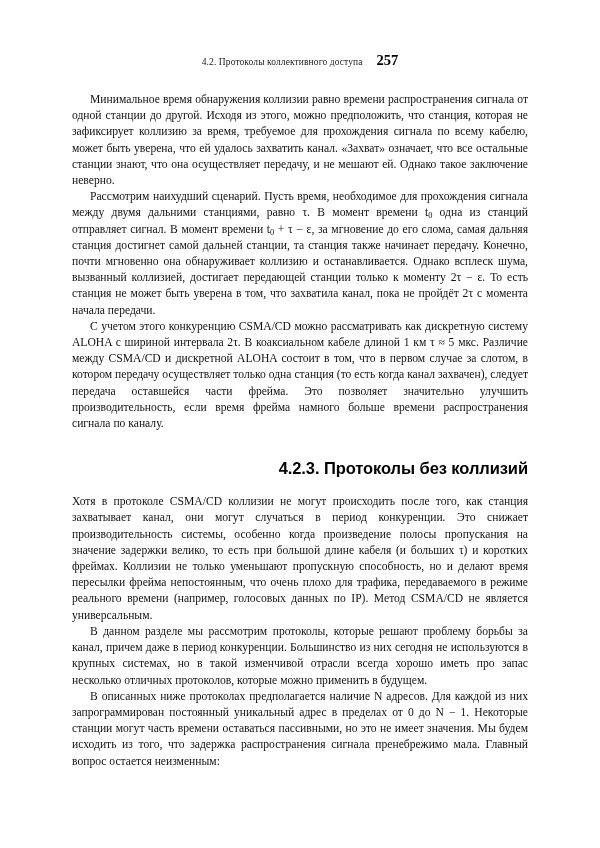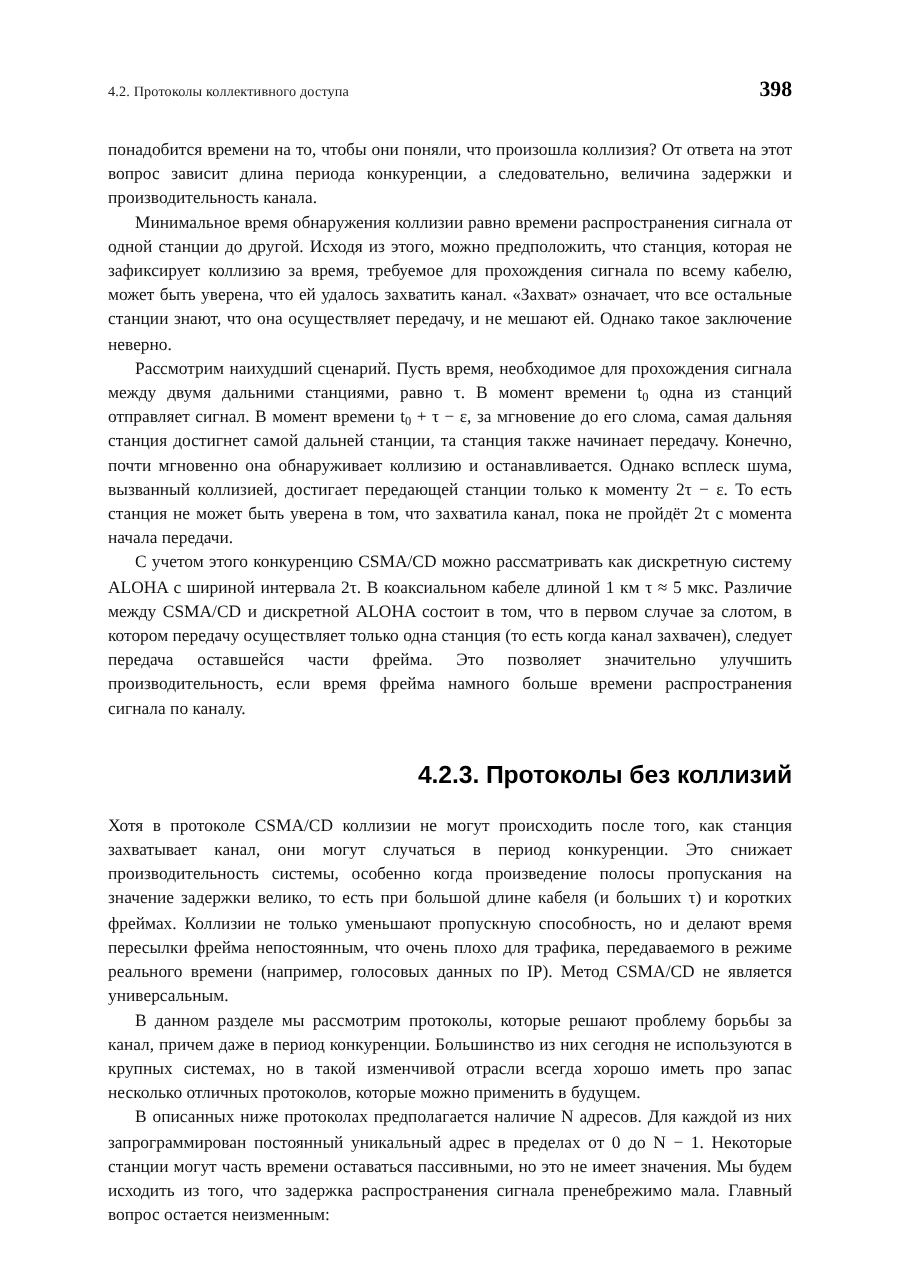--- a/index.html
+++ b/index.html
@@ -23,21 +23,21 @@
     height: 848px;
     background: #ffffff;
   }
   .header {
     position: absolute;
     left: 72px;
     top: 52px;
     width: 456px;
     display: flex;
     align-items: baseline;
-    justify-content: space-between;
+    justify-content: center;
   }
   .header-title {
     font-size: 9.5px;
     letter-spacing: 0.01em;
     color: #1a1a1a;
   }
   .header-page-number {
     font-size: 14.5px;
     font-weight: bold;
     margin-left: 14px;
@@ -78,26 +78,25 @@
     vertical-align: -0.25em;
   }
 </style>
 </head>
 <body>
 
 <div class="page">
 
   <div class="header">
     <span class="header-title">4.2. Протоколы коллективного доступа</span>
-    <span class="header-page-number">398</span>
+    <span class="header-page-number">257</span>
   </div>
 
   <div class="content">
 
-    <p class="body-par first">понадобится времени на то, чтобы они поняли, что произошла коллизия? От ответа на этот вопрос зависит длина периода конкуренции, а следовательно, величина задержки и производительность канала.</p>
     <p class="body-par">Минимальное время обнаружения коллизии равно времени распространения сигнала от одной станции до другой. Исходя из этого, можно предположить, что станция, которая не зафиксирует коллизию за время, требуемое для прохождения сигнала по всему кабелю, может быть уверена, что ей удалось захватить канал. «Захват» означает, что все остальные станции знают, что она осуществляет передачу, и не мешают ей. Однако такое заключение неверно.</p>
     <p class="body-par">Рассмотрим наихудший сценарий. Пусть время, необходимое для прохождения сигнала между двумя дальними станциями, равно τ. В момент времени t<sub>0</sub> одна из станций отправляет сигнал. В момент времени t<sub>0</sub> + τ − ε, за мгновение до его слома, самая дальняя станция достигнет самой дальней станции, та станция также начинает передачу. Конечно, почти мгновенно она обнаруживает коллизию и останавливается. Однако всплеск шума, вызванный коллизией, достигает передающей станции только к моменту 2τ − ε. То есть станция не может быть уверена в том, что захватила канал, пока не пройдёт 2τ с момента начала передачи.</p>
     <p class="body-par">С учетом этого конкуренцию CSMA/CD можно рассматривать как дискретную систему ALOHA с шириной интервала 2τ. В коаксиальном кабеле длиной 1 км τ ≈ 5 мкс. Различие между CSMA/CD и дискретной ALOHA состоит в том, что в первом случае за слотом, в котором передачу осуществляет только одна станция (то есть когда канал захвачен), следует передача оставшейся части фрейма. Это позволяет значительно улучшить производительность, если время фрейма намного больше времени распространения сигнала по каналу.</p>
 
     <div class="gap-before-heading"></div>
     <h2 class="section-heading">4.2.3. Протоколы без коллизий</h2>
     <div class="gap-after-heading"></div>
 
     <p class="body-par first">Хотя в протоколе CSMA/CD коллизии не могут происходить после того, как станция захватывает канал, они могут случаться в период конкуренции. Это снижает производительность системы, особенно когда произведение полосы пропускания на значение задержки велико, то есть при большой длине кабеля (и больших τ) и коротких фреймах. Коллизии не только уменьшают пропускную способность, но и делают время пересылки фрейма непостоянным, что очень плохо для трафика, передаваемого в режиме реального времени (например, голосовых данных по IP). Метод CSMA/CD не является универсальным.</p>
     <p class="body-par">В данном разделе мы рассмотрим протоколы, которые решают проблему борьбы за канал, причем даже в период конкуренции. Большинство из них сегодня не используются в крупных системах, но в такой изменчивой отрасли всегда хорошо иметь про запас несколько отличных протоколов, которые можно применить в будущем.</p>

